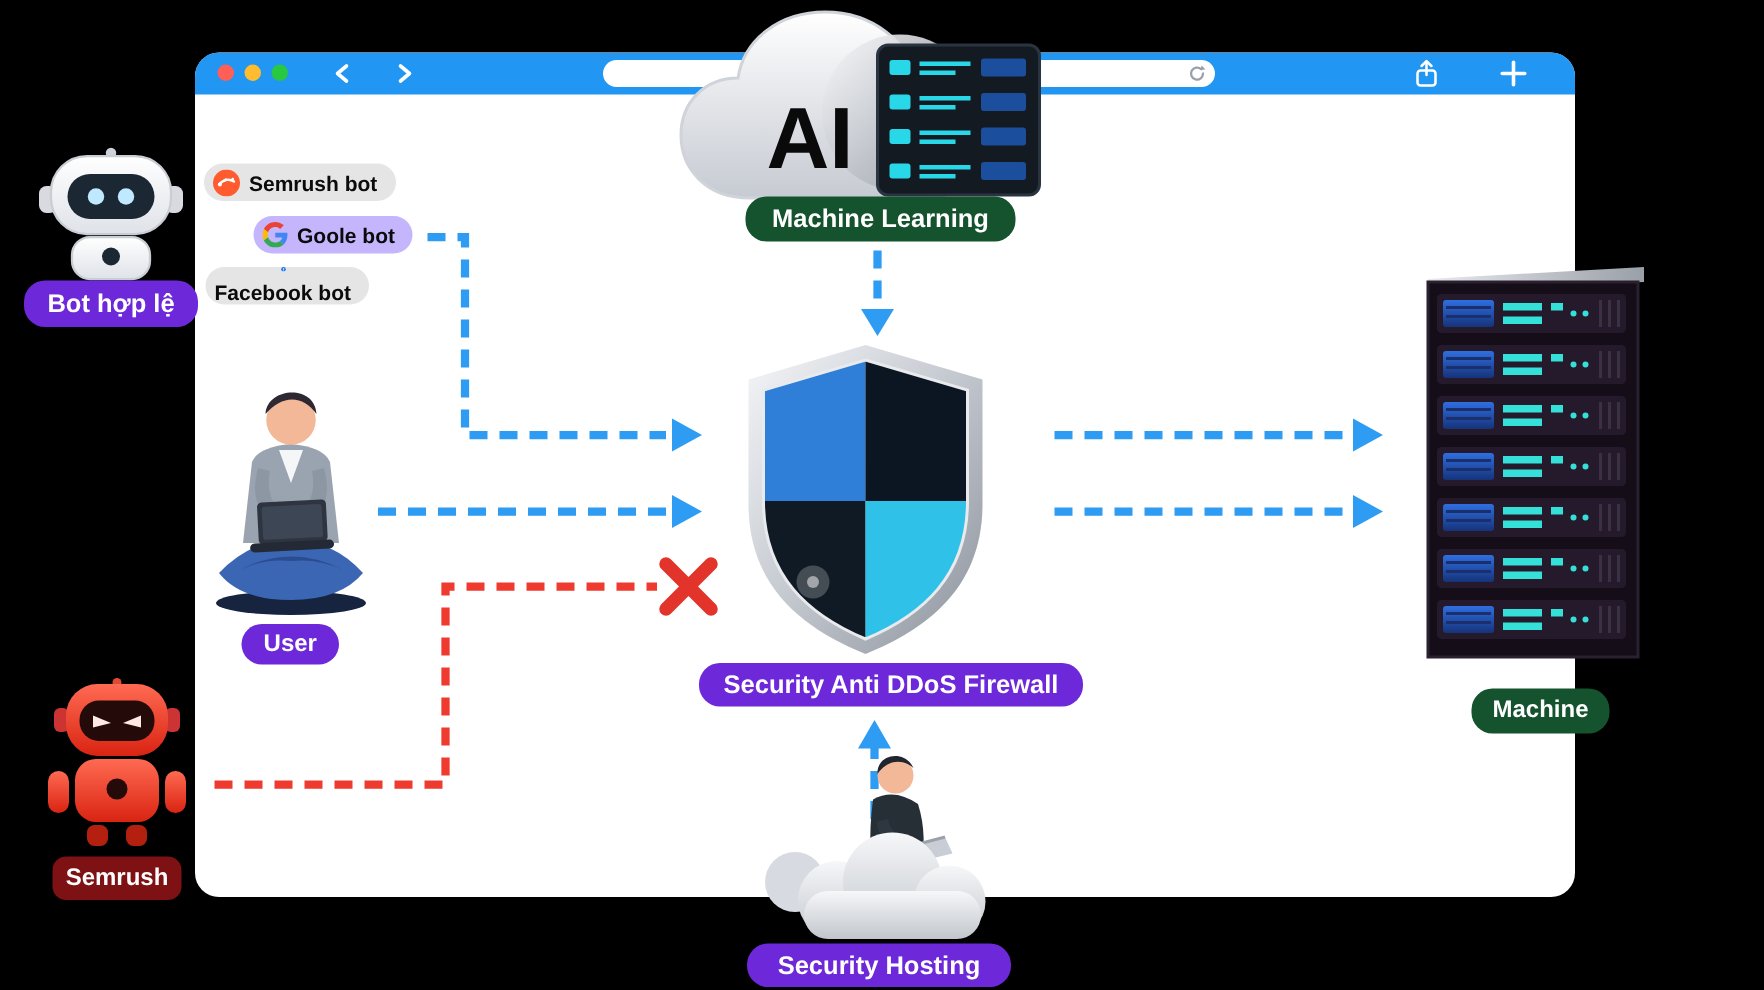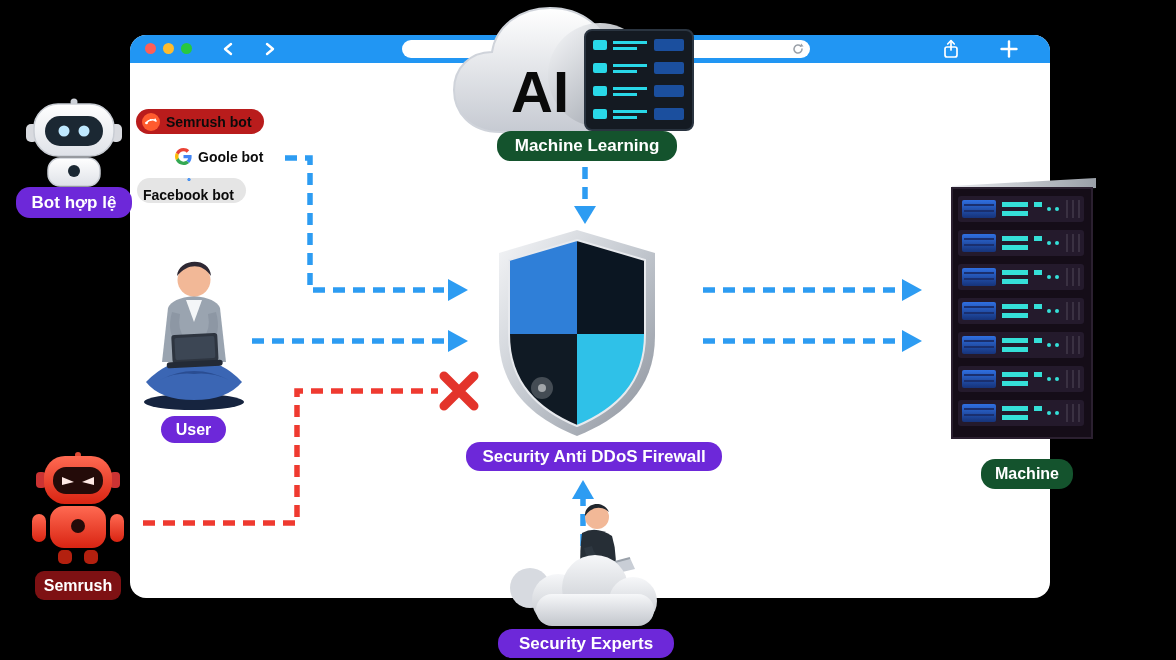--- a/index.html
+++ b/index.html
@@ -20,22 +20,22 @@
   .chrome-icon { position:absolute; top:3px; width:22px; height:22px; display:flex; align-items:center; justify-content:center; }
 
   
   .badge { position:absolute; z-index:9; color:#fff; font-weight:700; display:flex;
            align-items:center; justify-content:center; border-radius:14px; white-space:nowrap; }
   .badge.blue { background:#6d28d9; }
   .badge.green { background:#14532d; }
   .badge.darkred { background:#7E1113; border-radius:9px; }
   .pill { position:absolute; z-index:9; height:25px; display:flex; align-items:center; gap:6px;
           border-radius:13px; padding:0 12px 0 6px; font-size:14px; font-weight:600; color:#0b0b0b; white-space:nowrap; }
-  .pill.semrush { background:#b91c1c; }
-  .pill.goole { background:#ffffff; }
+  .pill.semrush { background:#e5e5e5; }
+  .pill.goole { background:#c4b5fd; }
   .pill.facebook { background:#e5e5e5;flex-direction:column; }
 
   .fig { position:absolute; z-index:6; }
   .arrows { position:absolute; left:0; top:0; z-index:4; pointer-events:none; }
   .overlay-fig { z-index:8; }
 
   .b-ml { left:497px; top:131px; width:180px; height:30px; font-size:17px; }
   .b-valid { left:16px; top:187px; width:116px; height:31px; font-size:17px; }
   .b-user { left:161px; top:416px; width:65px; height:27px; font-size:16px; }
   .b-botnet { left:35px; top:571px; width:86px; height:29px; font-size:16px; }
@@ -301,21 +301,21 @@
       <path d="M85 28 C84 15 103 11 109 24 C101 17 91 19 85 28 Z" fill="#20262d"></path>
       <g>
         <circle cx="58" cy="112" r="26" fill="url(#gc2)"></circle>
         <circle cx="95" cy="100" r="33" fill="url(#gc2)"></circle>
         <circle cx="133" cy="113" r="24" fill="url(#gc2)"></circle>
         <rect x="36" y="106" width="118" height="32" rx="16" fill="url(#gc2)"></rect>
       </g>
     </svg>
   </div>
   <div class="badge blue b-experts">
-    <span>Security Experts</span>
+    <span>Security Hosting</span>
   </div>
 
   <div class="fig overlay-fig" style="left:948px; top:178px; width:152px; height:262px;">
     <svg width="152" height="262" viewBox="0 0 152 262">
       <defs>
         <linearGradient id="bu" x1="0" y1="0" x2="0" y2="1">
           <stop offset="0" stop-color="#2f6fe0"></stop>
             <stop offset="1" stop-color="#16337a"></stop>
         </linearGradient>
         <linearGradient id="rim" x1="0" y1="0" x2="1" y2="0">

